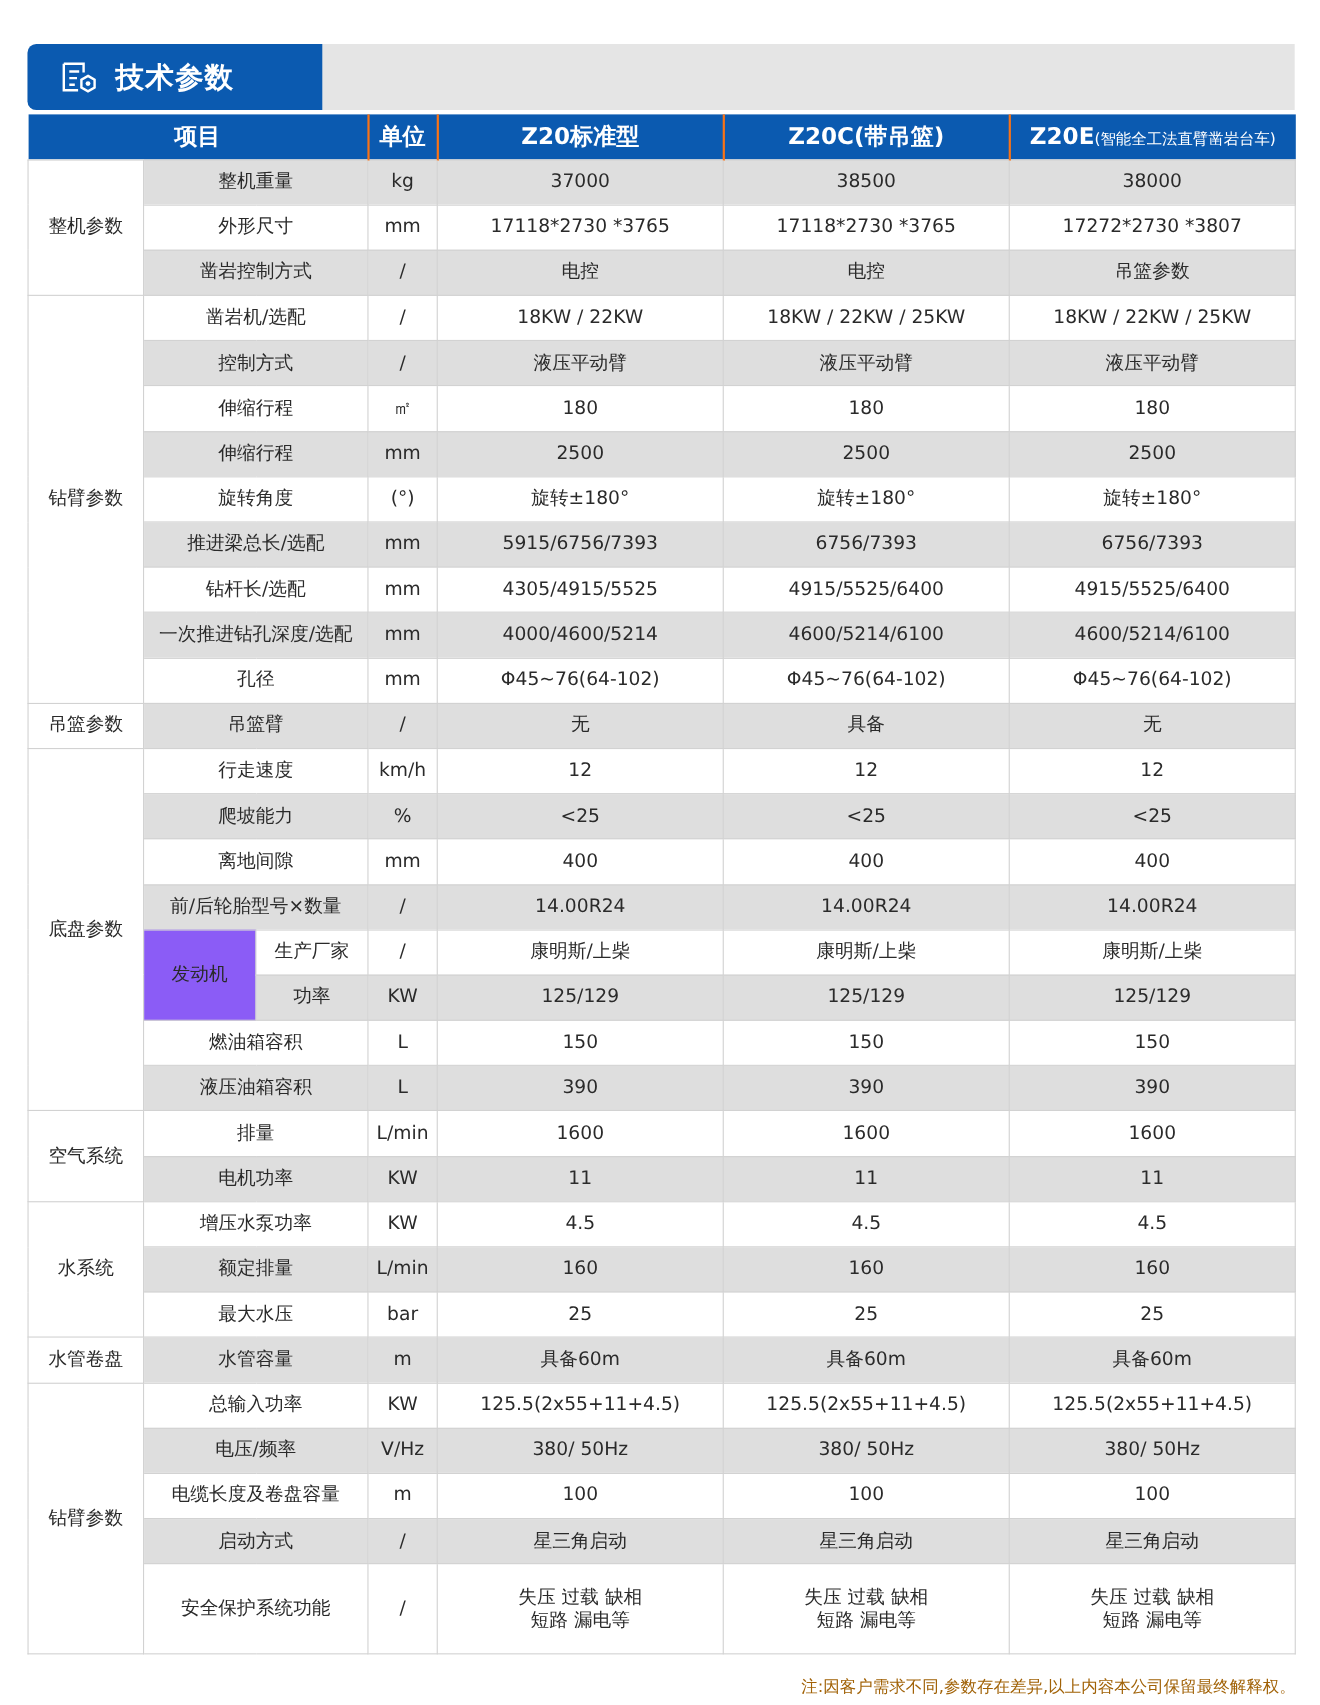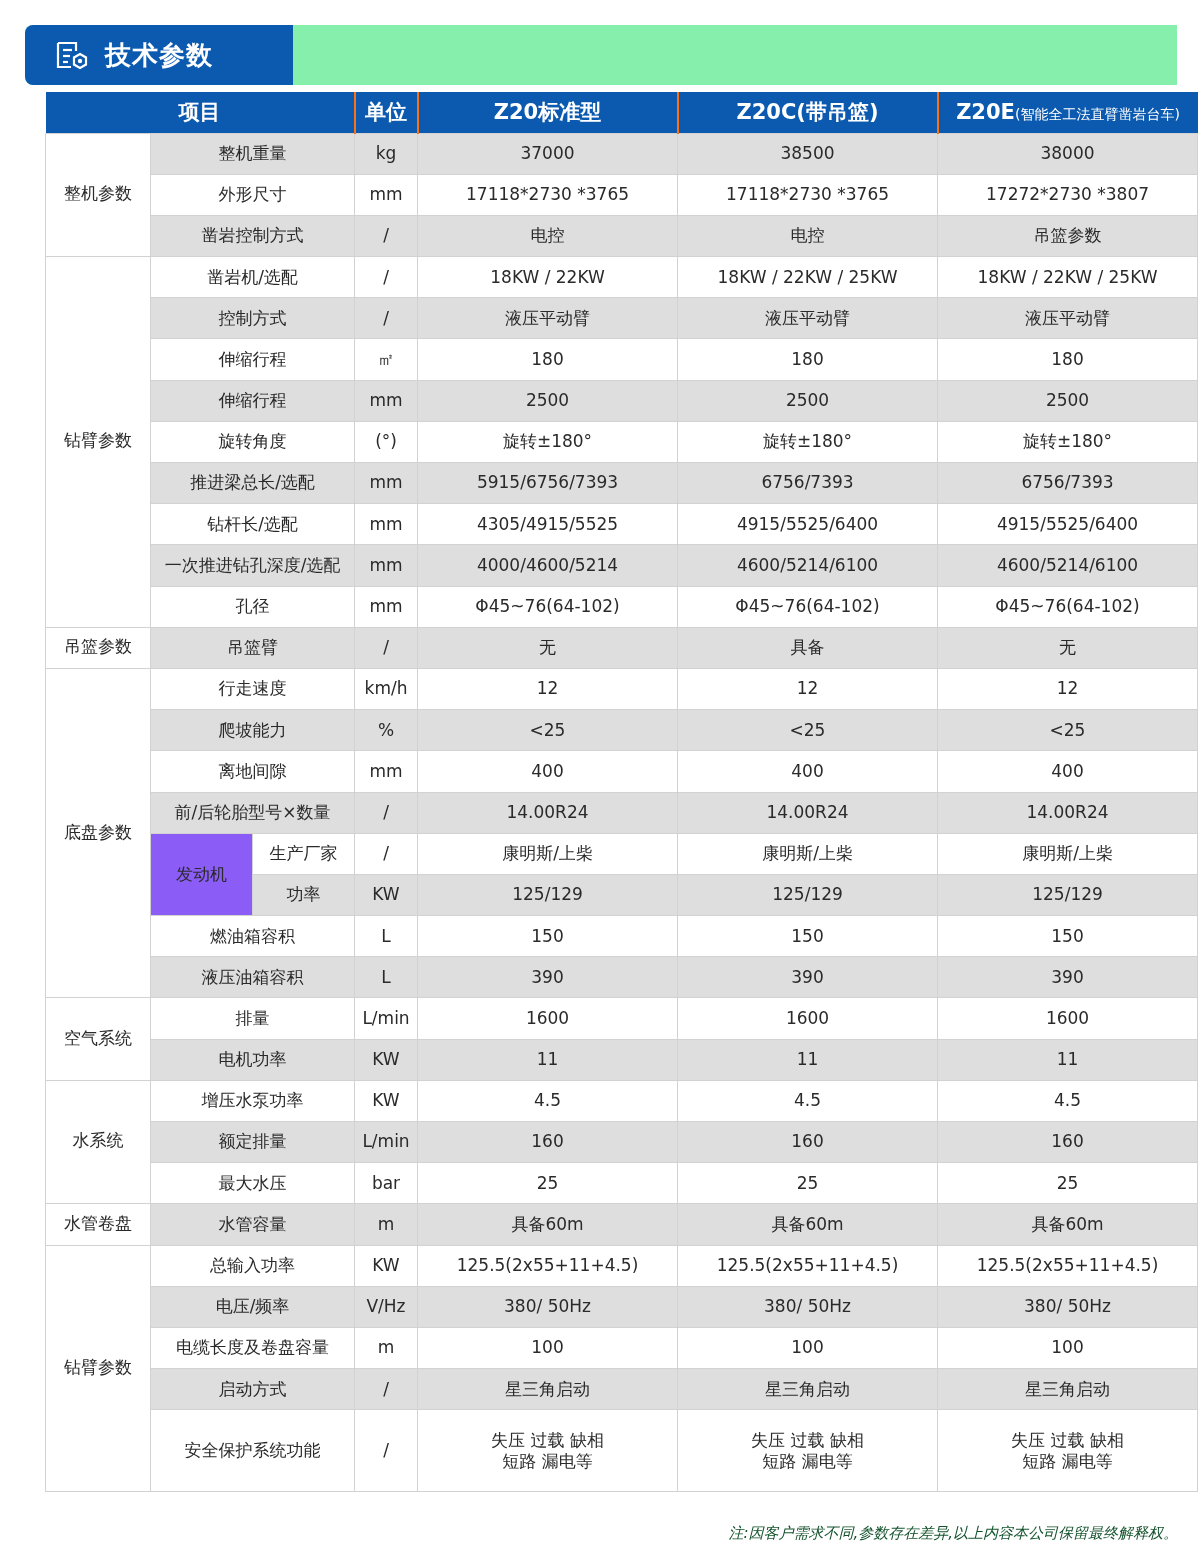--- a/index.html
+++ b/index.html
@@ -1,35 +1,35 @@
 <!DOCTYPE html>
 <html><head>
 <meta charset="utf-8">
 <style>
   * { box-sizing: border-box; margin: 0; padding: 0; }
   html, body { width: 1200px; height: 1550px; background: #ffffff; overflow: hidden; }
   body { font-family: "DejaVu Sans", "Liberation Sans", sans-serif; color: #222; position: relative; }
 
-  .title-bar { position: absolute; left: 25px; top: 25px; width: 1152px; height: 60px; background: #86efac; border-radius: 8px 0 0 8px; }
+  .title-bar { position: absolute; left: 25px; top: 40px; width: 1152px; height: 60px; background: #e5e5e5; border-radius: 8px 0 0 8px; }
   .title-tab { position: absolute; left: 0; top: 0; width: 268px; height: 60px; background: #0b5ab0; border-radius: 8px 0 0 8px; display: flex; align-items: center; }
   .title-icon { margin-left: 30px; width: 34px; height: 30px; display: flex; align-items: center; justify-content: center; }
   .title-text { margin-left: 16px; color: #fff; font-size: 26px; font-weight: bold; letter-spacing: 1px; }
 
-  table.spec { position: absolute; left: 25px; top: 92px; width: 1152px; border-collapse: collapse; table-layout: fixed; font-size: 17px; margin-left: 20px; }
+  table.spec { position: absolute; left: 25px; top: 104px; width: 1152px; border-collapse: collapse; table-layout: fixed; font-size: 17px; }
   table.spec th { background: #0b5ab0; color: #fff; font-size: 21px; font-weight: bold; height: 41px; border-left: 2px solid #f97316; text-align: center; white-space: nowrap; }
   table.spec th:first-child { border-left: none; }
   table.spec th .small { font-size: 14px; font-weight: normal; }
   table.spec td { height: 41.2px; border: 1.5px solid #d2d2d2; text-align: center; vertical-align: middle; color: #2a2a2a; line-height: 1.25; white-space: nowrap; }
   table.spec tr.g td.v { background: #dedede; }
   table.spec tr.w td.v { background: #ffffff; }
-  table.spec td.cat { background: #ffffff; font-family: Liberation Mono, monospace; }
+  table.spec td.cat { background: #ffffff; }
   table.spec td.sub { background: #8b5cf6; }
   table.spec tr.tall td { height: 82px; }
 
-  .note { position: absolute; right: 22px; top: 1524px; font-size: 15px; color: #14532d; font-style: italic; }
+  .note { position: absolute; right: 22px; top: 1524px; font-size: 15px; color: #a16207; }
 </style>
 </head>
 <body>
 
 <div class="title-bar">
   <div class="title-tab">
     <span class="title-icon">
       <svg width="34" height="30" viewBox="0 0 34 30">
         <path d="M3 3 H21 V11" fill="none" stroke="#fff" stroke-width="2.2"></path>
         <path d="M3 3 V27 H16" fill="none" stroke="#fff" stroke-width="2.2"></path>

